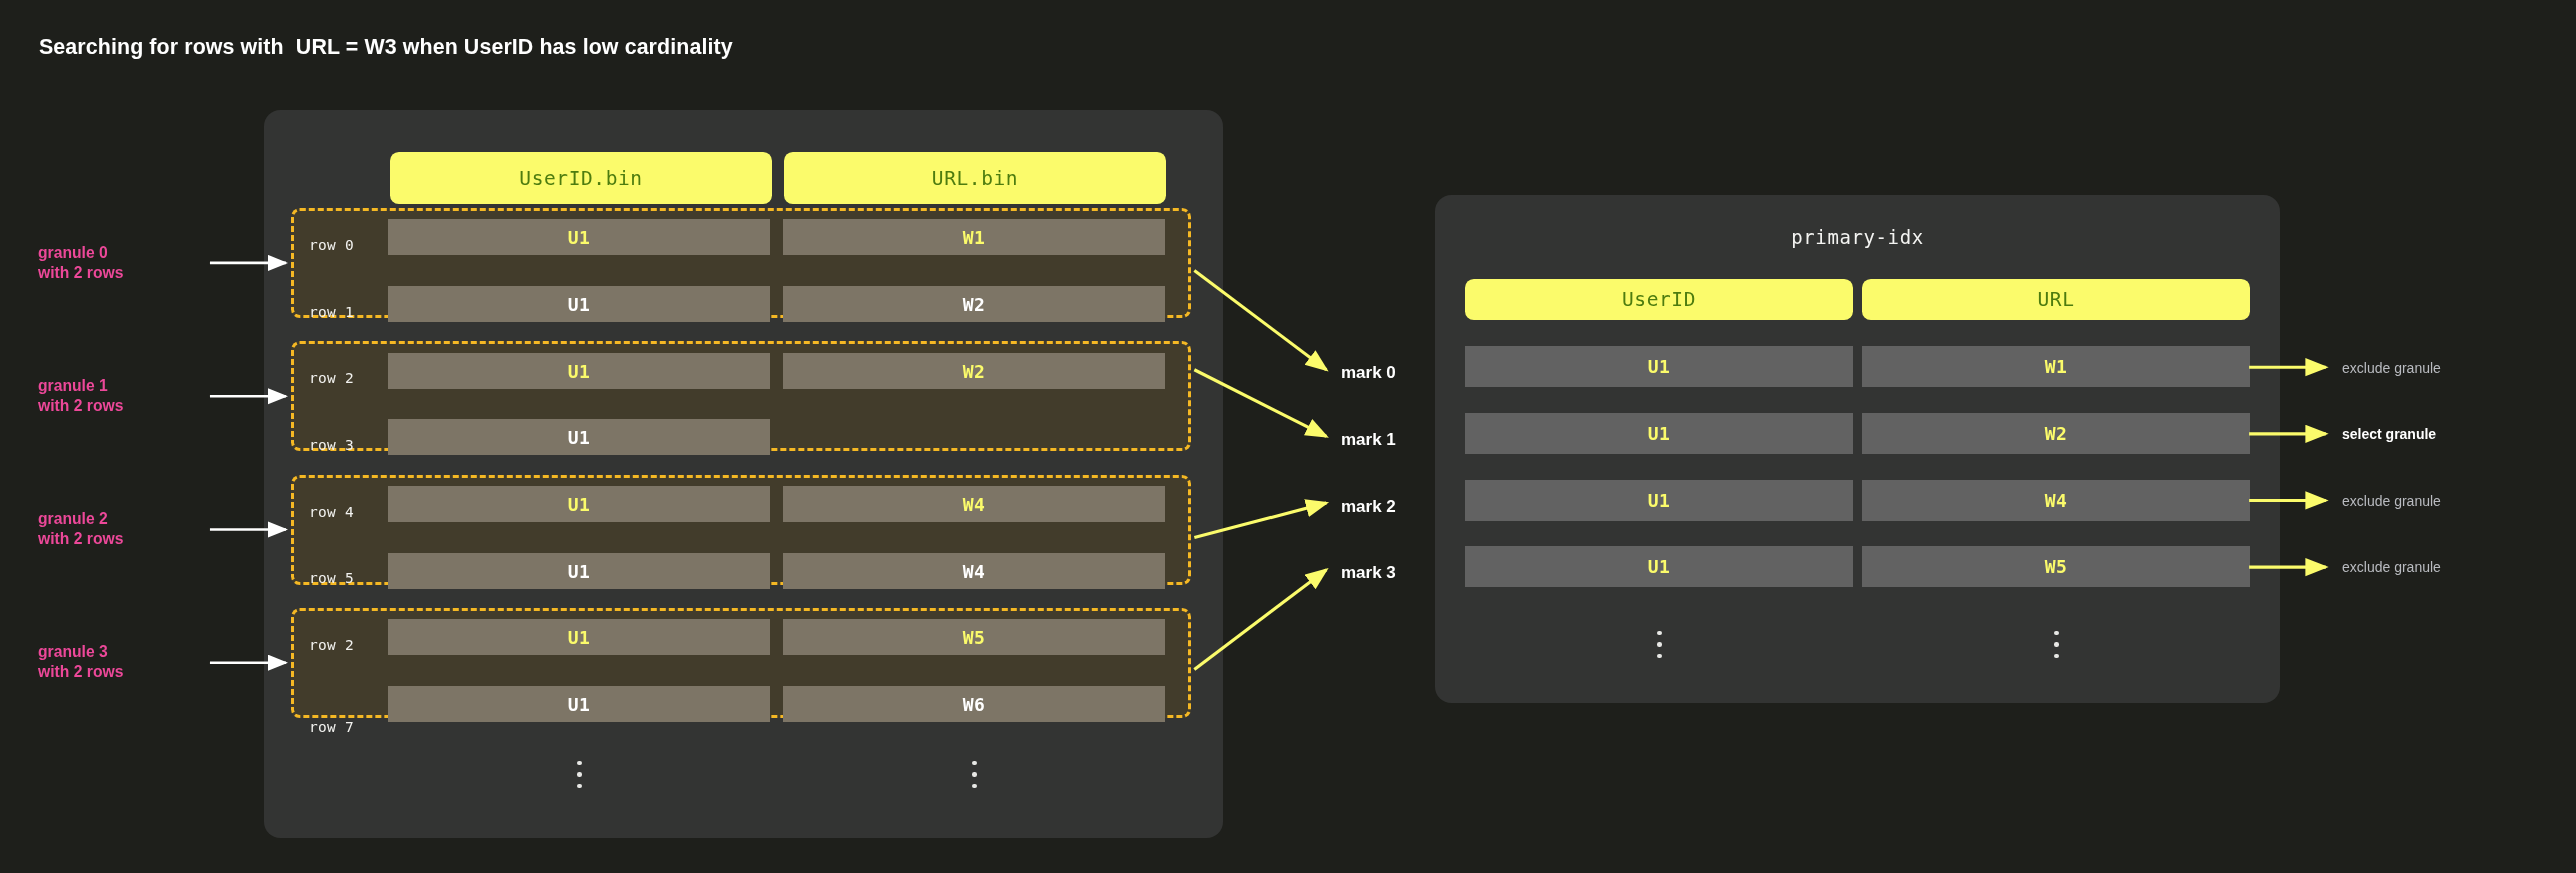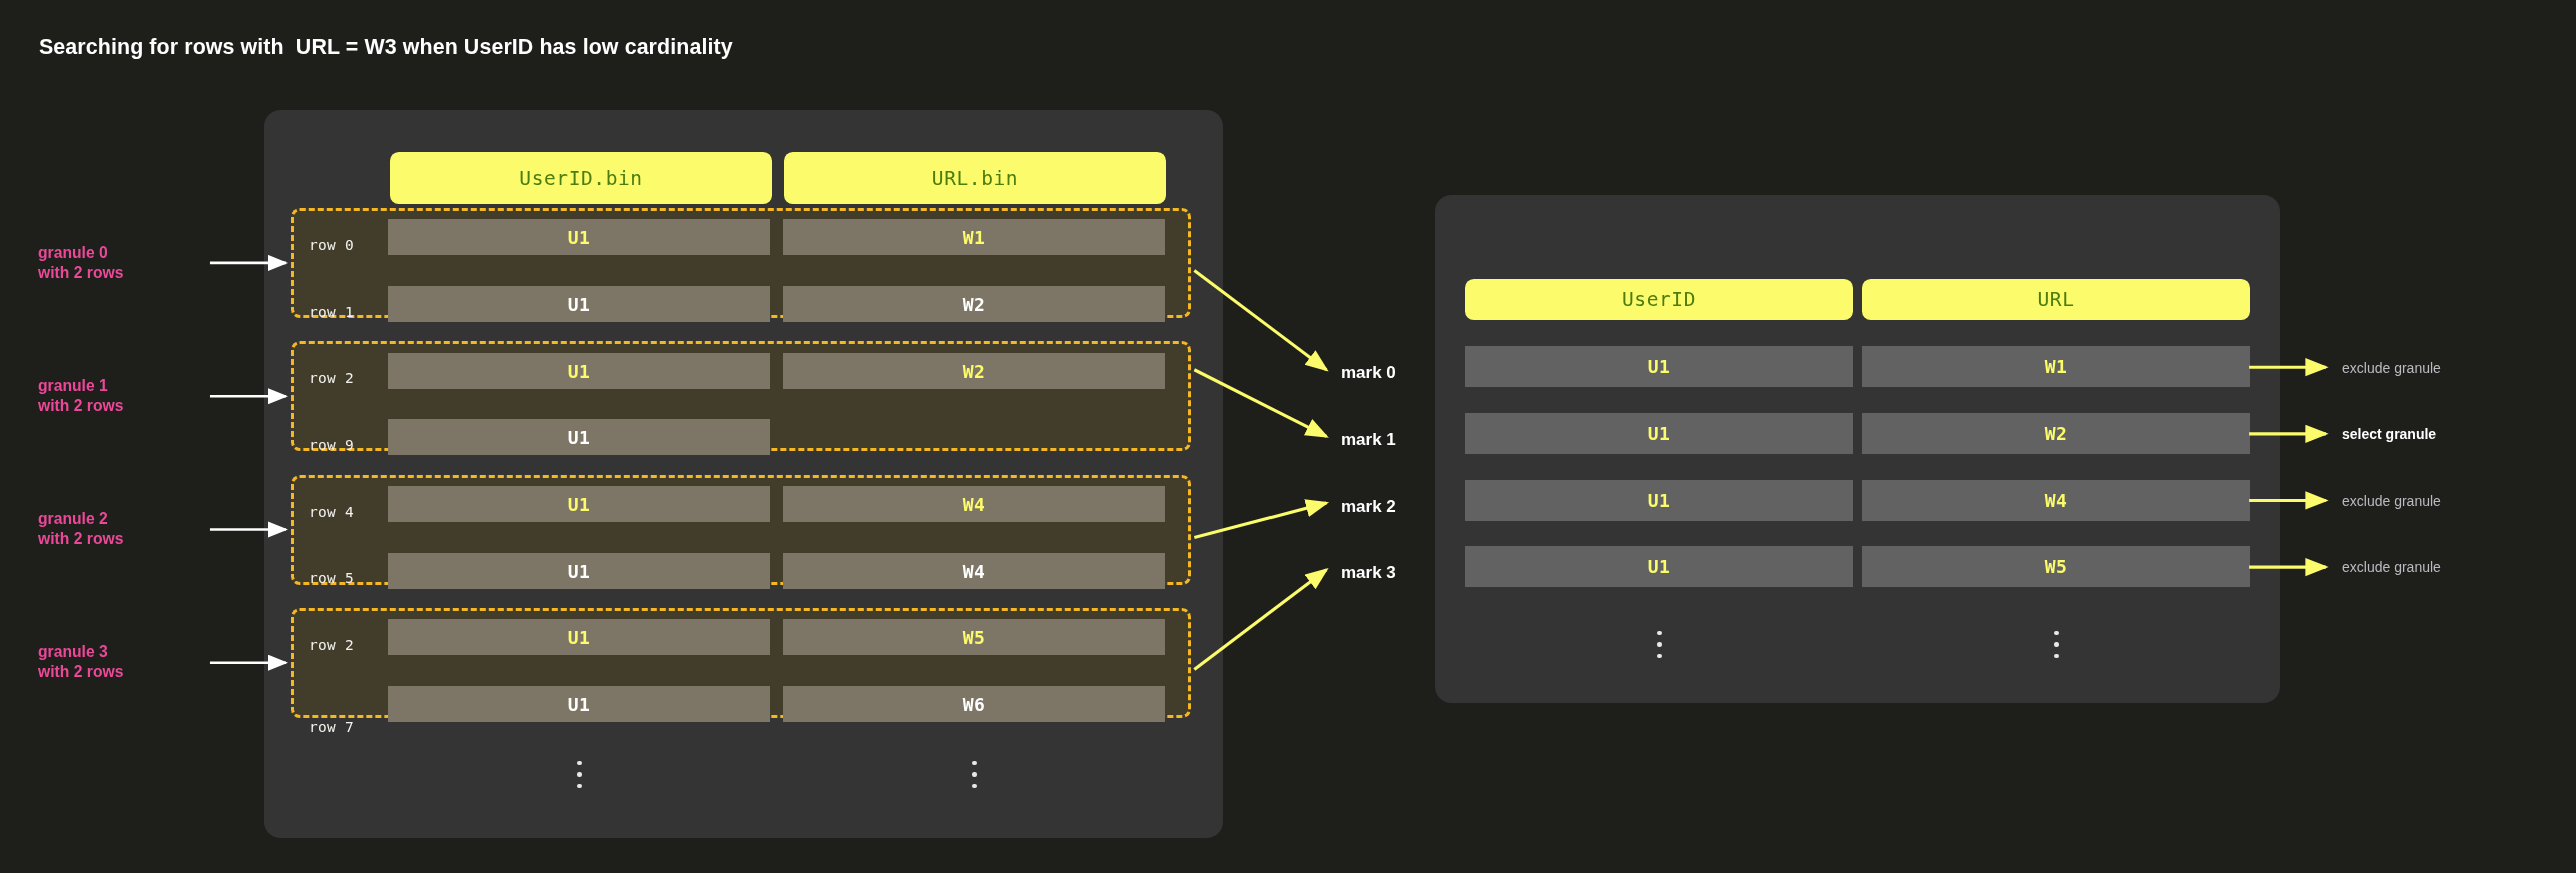--- a/index.html
+++ b/index.html
@@ -187,21 +187,21 @@
   <div class="datacell v-hi" style="left:388px; top:219px; width:382px; height:36px;">U1</div>
   <div class="datacell v-hi" style="left:783px; top:219px; width:382px; height:36px;">W1</div>
   <div class="rowlabel" style="left:309px; top:304px;">row 1</div>
   <div class="datacell v-lo" style="left:388px; top:286px; width:382px; height:36px;">U1</div>
   <div class="datacell v-lo" style="left:783px; top:286px; width:382px; height:36px;">W2</div>
 
   <div class="granule" style="left:291px; top:341px; width:900px; height:110px;"></div>
   <div class="rowlabel" style="left:309px; top:370px;">row 2</div>
   <div class="datacell v-hi" style="left:388px; top:353px; width:382px; height:36px;">U1</div>
   <div class="datacell v-hi" style="left:783px; top:353px; width:382px; height:36px;">W2</div>
-  <div class="rowlabel" style="left:309px; top:437px;">row 9</div>
+  <div class="rowlabel" style="left:309px; top:437px;">row 3</div>
   <div class="datacell v-lo" style="left:388px; top:419px; width:382px; height:36px;">U1</div>
 
   <div class="granule" style="left:291px; top:475px; width:900px; height:110px;"></div>
   <div class="rowlabel" style="left:309px; top:504px;">row 4</div>
   <div class="datacell v-hi" style="left:388px; top:486px; width:382px; height:36px;">U1</div>
   <div class="datacell v-hi" style="left:783px; top:486px; width:382px; height:36px;">W4</div>
   <div class="rowlabel" style="left:309px; top:570px;">row 5</div>
   <div class="datacell v-lo" style="left:388px; top:553px; width:382px; height:36px;">U1</div>
   <div class="datacell v-lo" style="left:783px; top:553px; width:382px; height:36px;">W4</div>
 
@@ -232,20 +232,21 @@
 with 2 rows</div>
   <div class="gran-label" style="left:38px; top:642px; width:170px;">granule 3
 with 2 rows</div>
 
   <div class="mark-label" style="left:1341px; top:363px;">mark 0</div>
   <div class="mark-label" style="left:1341px; top:430px;">mark 1</div>
   <div class="mark-label" style="left:1341px; top:497px;">mark 2</div>
   <div class="mark-label" style="left:1341px; top:563px;">mark 3</div>
 
   <div class="panel" id="idx-panel"></div>
+  <div class="idx-title" style="left:1435px; top:226px; width:845px; text-align:center;">primary-idx</div>
 
   <div class="col-head" style="left:1465px; top:279px; width:388px; height:41px;">UserID</div>
   <div class="col-head" style="left:1862px; top:279px; width:388px; height:41px;">URL</div>
 
   <div class="idxcell" style="left:1465px; top:346px; width:388px; height:41px;">U1</div>
   <div class="idxcell" style="left:1862px; top:346px; width:388px; height:41px;">W1</div>
   <div class="act-label act-exclude" style="left:2342px; top:360px;">exclude granule</div>
 
   <div class="idxcell" style="left:1465px; top:413px; width:388px; height:41px;">U1</div>
   <div class="idxcell" style="left:1862px; top:413px; width:388px; height:41px;">W2</div>

